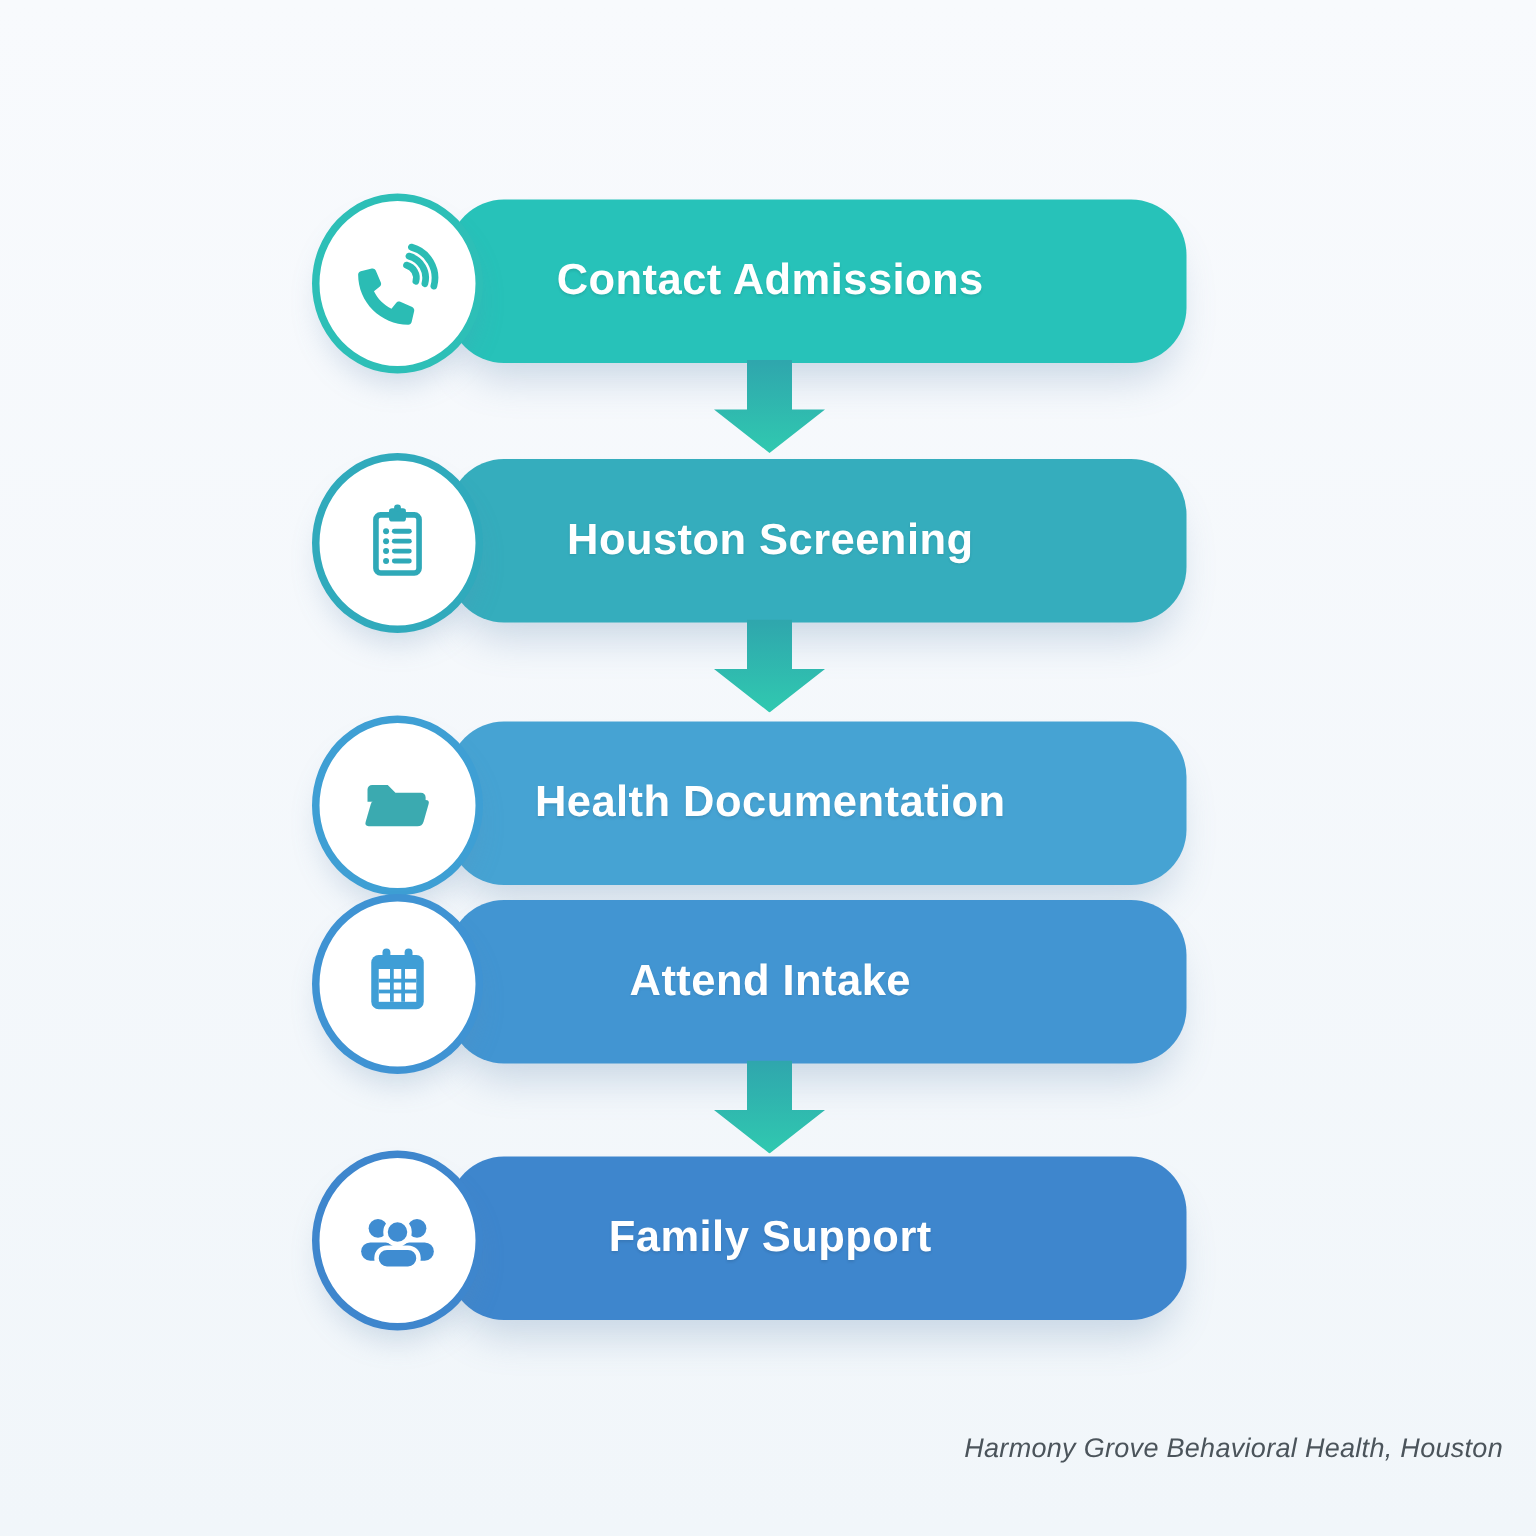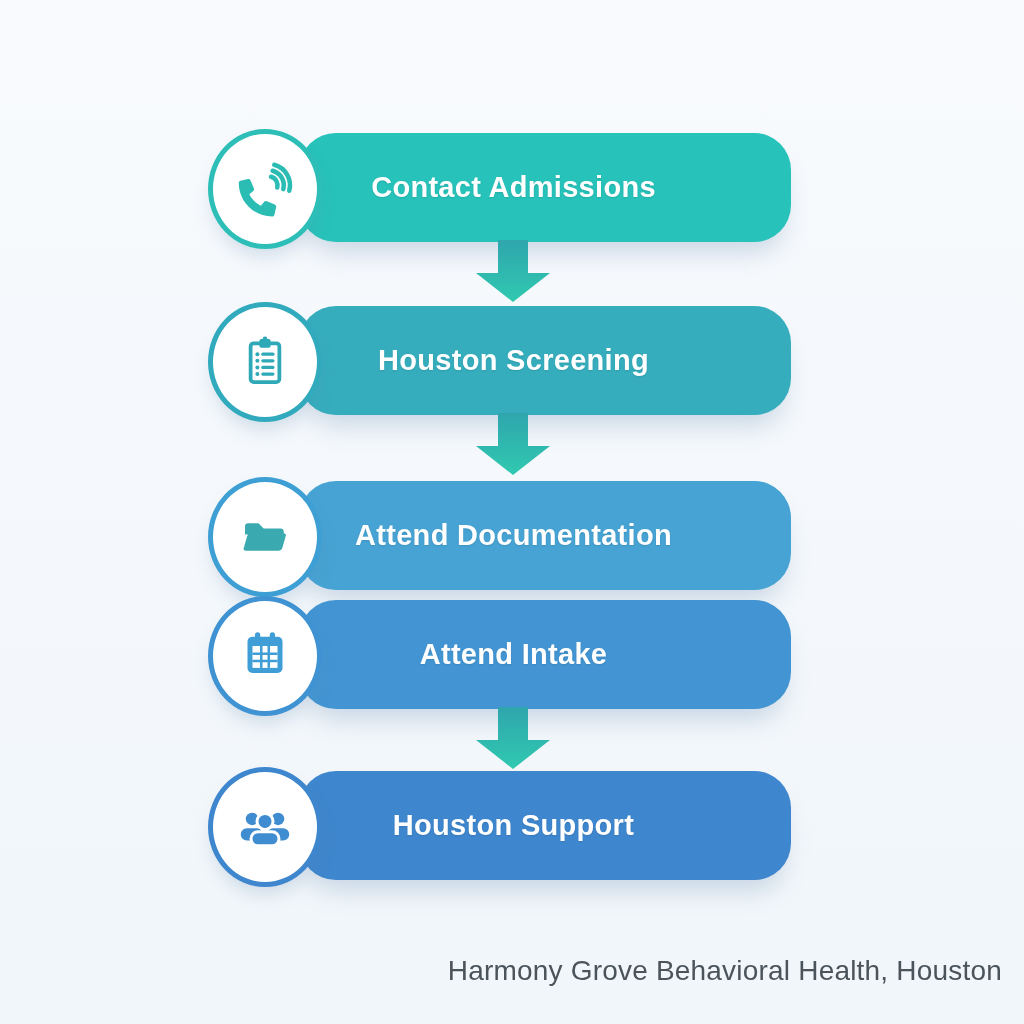--- a/index.html
+++ b/index.html
@@ -51,24 +51,25 @@
   .step:nth-of-type(5){top:771px;}
   .arrow{
     position:absolute;left:476px;width:74px;height:62px;
   }
   .arrow.a1{top:240px;}
   .arrow.a2{top:413px;}
   .arrow.a3{top:707px;}
   .footer-credit{
     position:absolute;
     right:42px;top:955px;
-    font-size:28px;
+    font-size:18px;
     color:var(--footer-color,#4b545b);
     letter-spacing:.2px;
     white-space:nowrap;
+    font-style:italic;
   }
 </style>
 </head>
 <body>
 
 <div class="canvas" style="--bg-top: #f8fafd; --bg-bottom: #f1f6fa; --label-color: #ffffff; --footer-color: #4b545b;">
 
   <div class="step" style="--bar: #27c2b9; --icon: #2bbcb4; --ring: #2dbfb7;">
     <div class="bar"></div>
     <div class="label">Contact Admissions</div>
@@ -115,21 +116,21 @@
       </svg>
     </div>
   </div>
 
   <svg class="arrow a2" viewBox="0 0 74 62" aria-hidden="true">
     <path fill="url(#arrowGrad)" d="M22 0 h30 v33 h22 L37 62 0 33 h22 z"></path>
   </svg>
 
   <div class="step" style="--bar: #46a3d3; --icon: #3baab0; --ring: #3e9fd4;">
     <div class="bar"></div>
-    <div class="label">Attend Documentation</div>
+    <div class="label">Health Documentation</div>
     <div class="icon-circle">
       <svg viewBox="0 0 48 48" aria-hidden="true">
         <path fill="currentColor" d="M8 15.5 a2.5 2.5 0 0 1 2.5-2.5 h8.3 l4.1 4.2 h13.6 a2.5 2.5 0 0 1 2.5 2.5 v2.3 H8 z"></path>
         <path fill="currentColor" d="M12.5 21 L39 21 Q41.2 21 40.6 23.2 L37.9 32.6 Q37.2 35 34.6 35 L8.6 35 Q6.4 35 7 32.8 L9.7 23.4 Q10.4 21 12.5 21 Z"></path>
       </svg>
     </div>
   </div>
 
   <div class="step" style="--bar: #4295d2; --icon: #3f9ed6; --ring: #3f93d3;">
     <div class="bar"></div>
@@ -149,21 +150,21 @@
       </svg>
     </div>
   </div>
 
   <svg class="arrow a3" viewBox="0 0 74 62" aria-hidden="true">
     <path fill="url(#arrowGrad)" d="M22 0 h30 v33 h22 L37 62 0 33 h22 z"></path>
   </svg>
 
   <div class="step" style="--bar: #3e86cd; --icon: #3f8cd1; --ring: #3e86cd;">
     <div class="bar"></div>
-    <div class="label">Houston Support</div>
+    <div class="label">Family Support</div>
     <div class="icon-circle">
       <svg viewBox="0 0 48 48" aria-hidden="true">
         <g fill="currentColor">
           <circle cx="13.6" cy="17.5" r="5"></circle>
           <rect x="4.6" y="25" width="18" height="9.8" rx="4.9"></rect>
           <circle cx="34.4" cy="17.5" r="5"></circle>
           <rect x="25.4" y="25" width="18" height="9.8" rx="4.9"></rect>
         </g>
         <g fill="currentColor" stroke="#fff" stroke-width="2.4">
           <circle cx="24" cy="19.5" r="6.4"></circle>

